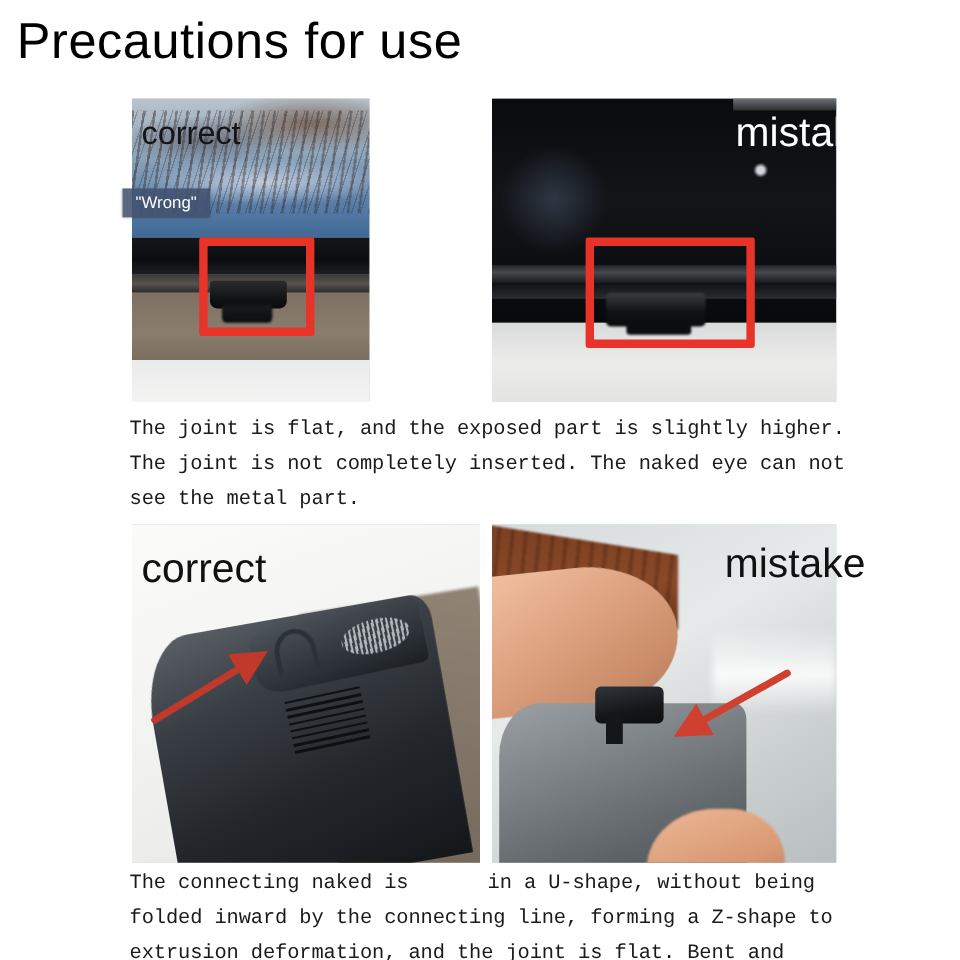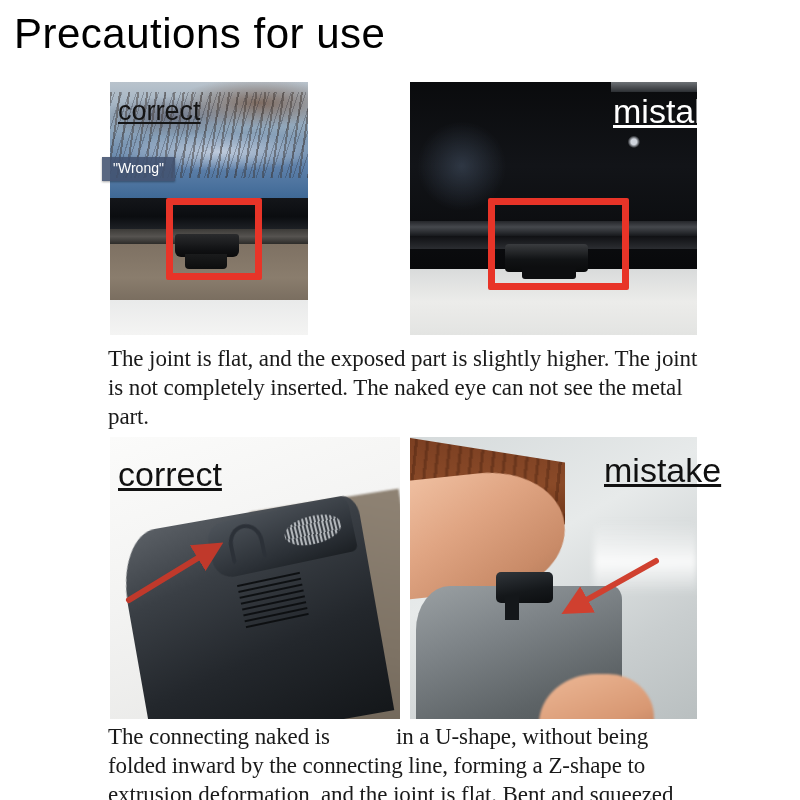--- a/index.html
+++ b/index.html
@@ -133,21 +133,20 @@
   }
   #redbox-tl { left: 56px; top: 116px; width: 96px; height: 82px; }
   #redbox-tr { left: 78px; top: 116px; width: 141px; height: 92px; }
 
   
   .photo-label {
     position: absolute;
     font-family: "Liberation Sans", sans-serif;
     font-weight: 400;
     white-space: nowrap;
-    text-decoration: underline;
   }
   #label-correct-1 { left: 118px; top: 96px; font-size: 27px; color: #151515; }
   #label-mistake-1 { left: 613px; top: 92px; font-size: 34px; color: #ffffff; }
 
   #label-correct-2 { left: 118px; top: 455px; font-size: 34px; color: #111111; }
   #label-mistake-2 { left: 604px; top: 451px; font-size: 34px; color: #111111; }
 
   
   #wrong-badge {
     position: absolute;
@@ -159,22 +158,22 @@
     font-family: "Liberation Sans", sans-serif;
     font-size: 14px;
     line-height: 17px;
     white-space: nowrap;
     box-shadow: 0 1px 2px rgba(0,0,0,.35);
   }
 
   
   .caption {
     position: absolute;
-    font-family: Liberation Serif, serif;
-    font-size: 23px;
+    font-family: Liberation Mono, monospace;
+    font-size: 17px;
     line-height: 29px;
     color: #1a1a1a;
     letter-spacing: -0.1px;
   }
   #caption-top { left: 108px; top: 344px; width: 600px; }
   #caption-bottom { left: 108px; top: 722px; width: 600px; }
   .caption .gap { display: inline-block; width: 66px; }
 
   
   #photo-bl { left: 110px; top: 437px; width: 290px; height: 282px; }

